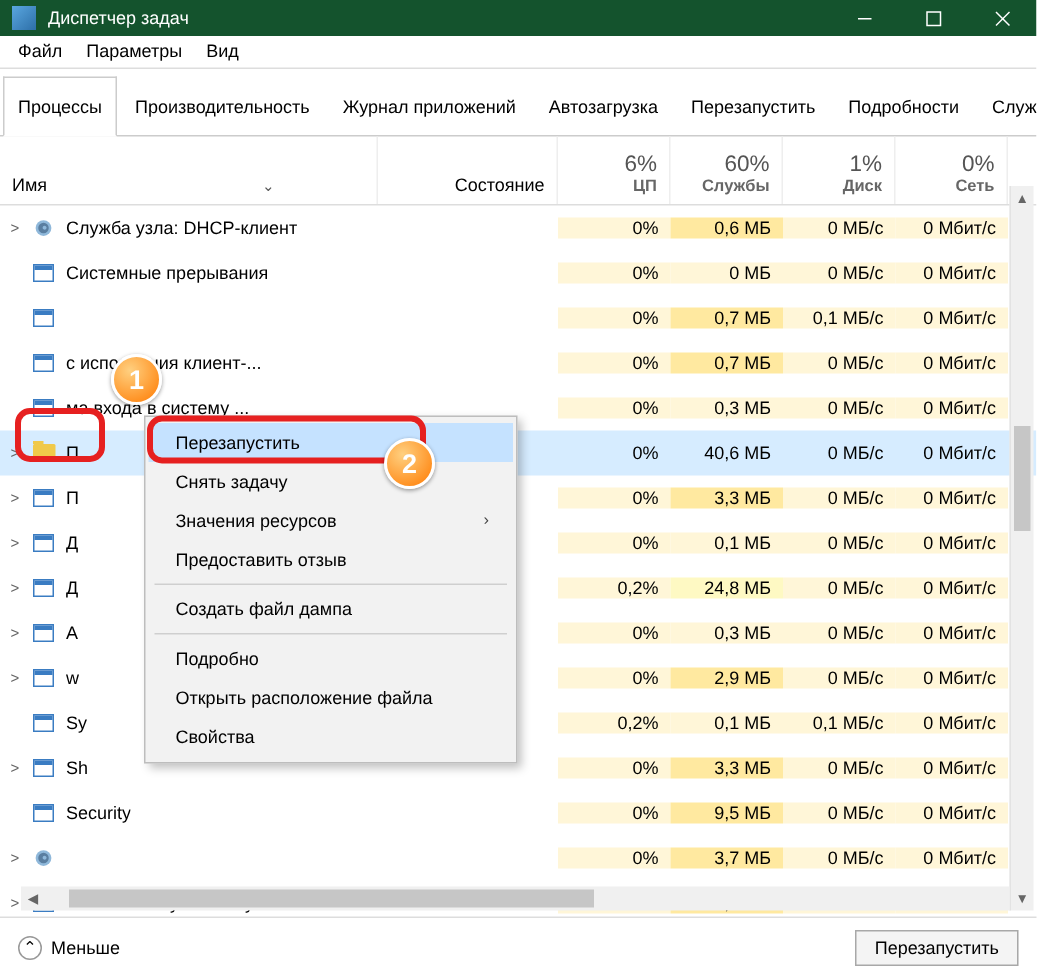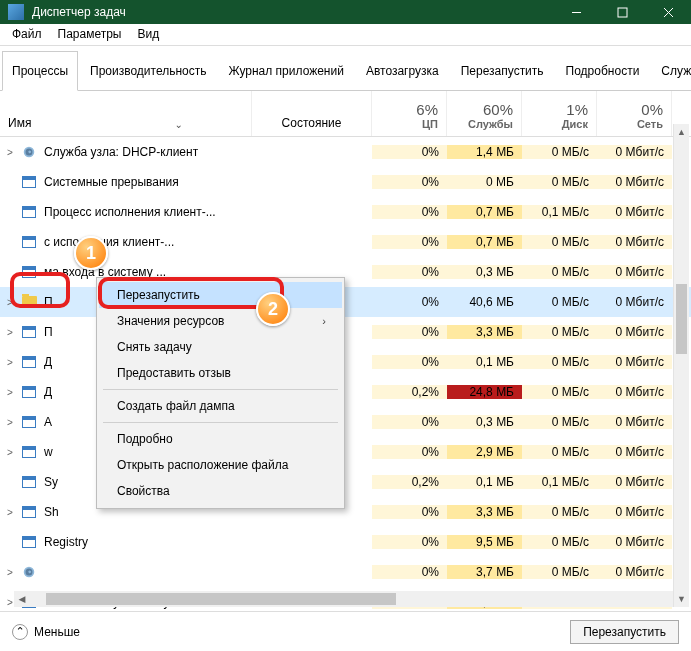--- a/index.html
+++ b/index.html
@@ -19,38 +19,38 @@
 
   
   .tabs { display:flex; border-bottom:1px solid #ccc; padding:4px 2px 0 2px; gap:2px; }
   .tab { padding:12px 9px; font-size:12px; border:1px solid transparent; position:relative; top:1px; white-space:nowrap;}
   .tab.active { border:1px solid #ccc; border-bottom:1px solid #fff; background:#fff; }
 
   
   .header { display:flex; border-bottom:1px solid #ddd; height:46px; position:relative; }
   .hcell { display:flex; flex-direction:column; justify-content:flex-end; padding:4px 8px 6px 8px; font-size:12px; }
   .hcell.name { flex:0 0 252px; border-right:1px solid #eee; flex-direction:row; align-items:flex-end; justify-content:space-between;gap:20px;}
-  .hcell.state { flex:0 0 120px; border-right:1px solid #eee; display:flex; align-items:center;}
+  .hcell.state { flex:0 0 120px; border-right:1px solid #eee; display:flex; align-items:flex-end;}
   .hcell.num { flex:0 0 75px; text-align:right; border-right:1px solid #eee; align-items:flex-end;}
   .hcell.num .pct { font-size:15px; color:#555; }
   .hcell.num .lbl { font-size:11px; color:#666;font-weight:bold; }
   .hcell .chev { font-size:10px; color:#555; margin-right:60px;}
 
   
   .rows { overflow:hidden; }
   .row { display:flex; height:30px; align-items:center; }
   .row .expander { width:20px; text-align:center; color:#666; font-size:10px;}
   .row .ricon { width:18px; height:16px; margin-right:6px; display:inline-flex; align-items:center; justify-content:center;}
   .row .namecell { flex:0 0 252px; display:flex; align-items:center; padding-left:0; overflow:hidden; white-space:nowrap;}
   .row .nametext { overflow:hidden; text-overflow:ellipsis; }
   .row .statecell { flex:0 0 120px; }
   .row .numcell { flex:0 0 75px; text-align:right; padding-right:8px; font-size:12px; }
   .bg-y1 { background:#fff6d8; }
   .bg-y2 { background:#ffe9a0; }
-  .bg-y3 { background:#b91c1c; }
+  .bg-y3 { background:#fef9c3; }
   .row.selected { background:#d6ecff; }
   .row.selected .numcell.bg-y1,.row.selected .numcell.bg-y2,.row.selected .numcell.bg-y3 { background:#d6ecff; }
 
   
   .pi-gear { width:14px; height:14px; }
   .pi-gear circle { fill:#8fb8da; }
   .pi-gear path { fill:#5a7ea0; }
   .pi-app { width:14px; height:12px; border:1px solid #3a7cc2; background:#fff; position:relative; display:inline-block;}
   .pi-app::before { content:""; position:absolute; left:0; top:0; right:0; height:3px; background:#3a7cc2; }
   .pi-folder { width:15px; height:12px; background:#f0c94a; border-radius:1px; position:relative; display:inline-block;}
@@ -156,21 +156,21 @@
         <span class="ricon">
           <svg class="pi-gear" viewBox="0 0 16 16">
             <circle cx="8" cy="8" r="6"></circle>
             <path d="M8 4a4 4 0 100 8 4 4 0 000-8zm0 2.5A1.5 1.5 0 118 9a1.5 1.5 0 010-2.5z"></path>
           </svg>
         </span>
         <span class="nametext">Служба узла: DHCP-клиент</span>
       </div>
       <div class="statecell"></div>
       <div class="numcell bg-y1">0%</div>
-      <div class="numcell bg-y2">1,4 МБ</div>
+      <div class="numcell bg-y2">0,6 МБ</div>
       <div class="numcell bg-y1">0 МБ/с</div>
       <div class="numcell bg-y1">0 Мбит/с</div>
     </div>
     <div class="row">
       <div class="namecell">
         <span class="expander"></span>
         <span class="ricon">
           <span class="pi-app"></span>
         </span>
         <span class="nametext">Системные прерывания</span>
@@ -180,21 +180,20 @@
       <div class="numcell bg-y1">0 МБ</div>
       <div class="numcell bg-y1">0 МБ/с</div>
       <div class="numcell bg-y1">0 Мбит/с</div>
     </div>
     <div class="row">
       <div class="namecell">
         <span class="expander"></span>
         <span class="ricon">
           <span class="pi-app"></span>
         </span>
-        <span class="nametext">Процесс исполнения клиент-...</span>
       </div>
       <div class="statecell"></div>
       <div class="numcell bg-y1">0%</div>
       <div class="numcell bg-y2">0,7 МБ</div>
       <div class="numcell bg-y1">0,1 МБ/с</div>
       <div class="numcell bg-y1">0 Мбит/с</div>
     </div>
     <div class="row">
       <div class="namecell">
         <span class="expander"></span>
@@ -334,21 +333,21 @@
       <div class="numcell bg-y2">3,3 МБ</div>
       <div class="numcell bg-y1">0 МБ/с</div>
       <div class="numcell bg-y1">0 Мбит/с</div>
     </div>
     <div class="row">
       <div class="namecell">
         <span class="expander"></span>
         <span class="ricon">
           <span class="pi-app"></span>
         </span>
-        <span class="nametext">Registry</span>
+        <span class="nametext">Security</span>
       </div>
       <div class="statecell"></div>
       <div class="numcell bg-y1">0%</div>
       <div class="numcell bg-y2">9,5 МБ</div>
       <div class="numcell bg-y1">0 МБ/с</div>
       <div class="numcell bg-y1">0 Мбит/с</div>
     </div>
     <div class="row">
       <div class="namecell">
         <span class="expander">&gt;</span>
@@ -389,25 +388,25 @@
 <div class="hscroll">
   <div class="arr">◀</div>
   <div class="thumb"></div>
 </div>
 
 <div class="ctxmenu">
   <div class="mi hov">
       <span>Перезапустить</span>
     </div>
   <div class="mi">
+      <span>Снять задачу</span>
+    </div>
+  <div class="mi">
       <span>Значения ресурсов</span>
       <span class="arrow">›</span>
-    </div>
-  <div class="mi">
-      <span>Снять задачу</span>
     </div>
   <div class="mi">
       <span>Предоставить отзыв</span>
     </div>
   <div class="sep"></div>
   <div class="mi">
       <span>Создать файл дампа</span>
     </div>
   <div class="sep"></div>
   <div class="mi">

